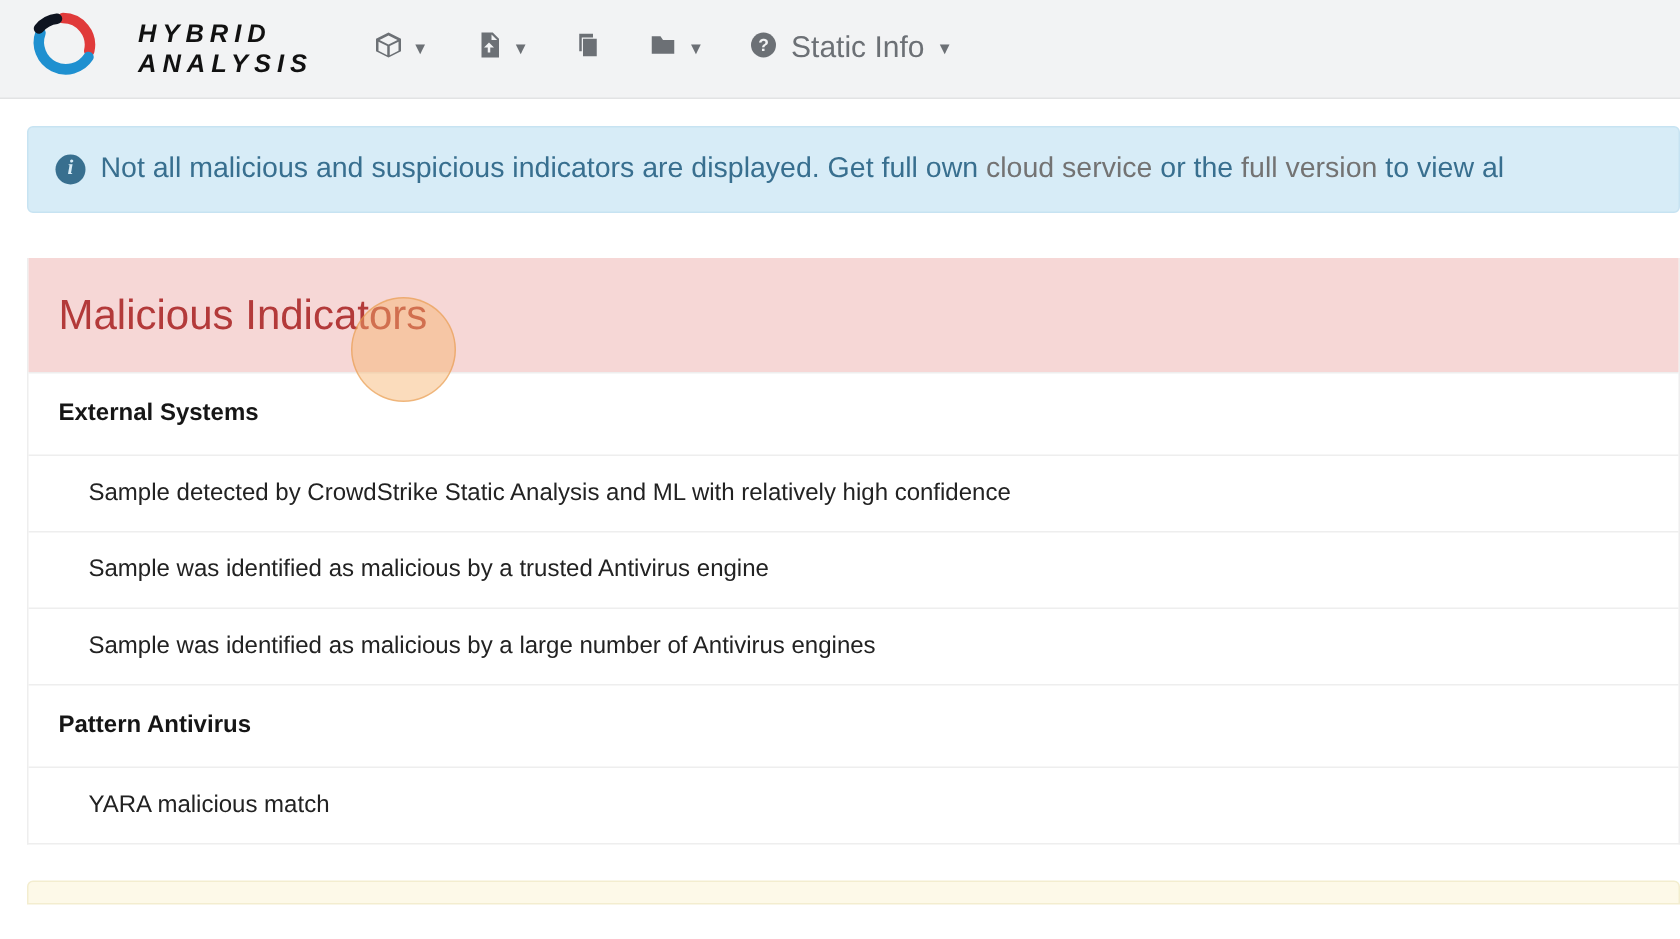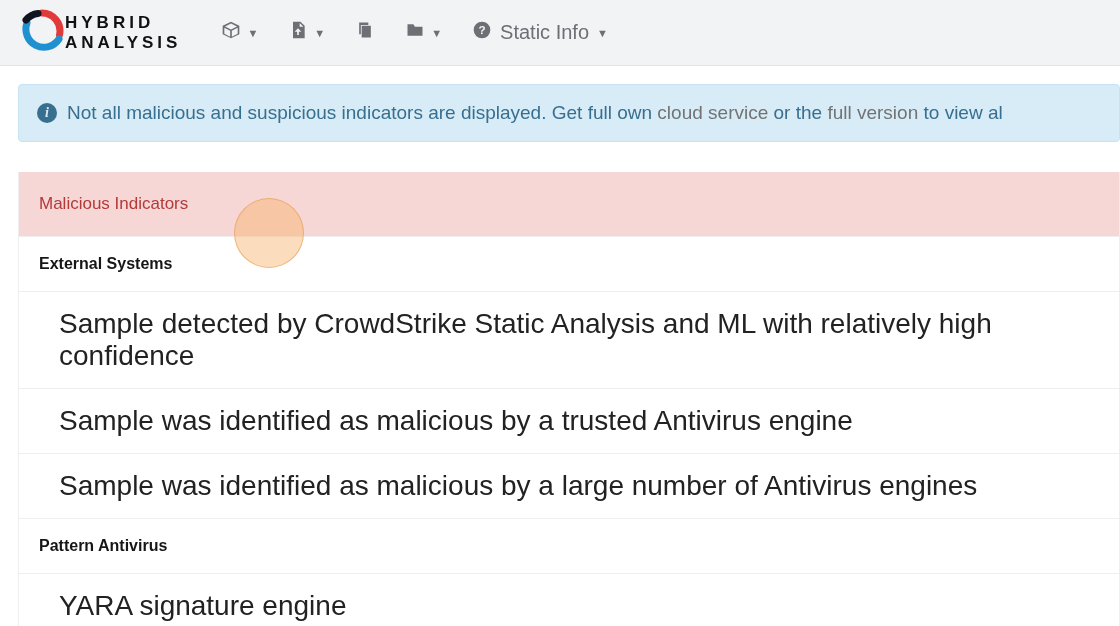--- a/index.html
+++ b/index.html
@@ -11,21 +11,22 @@
       height: 66px;
       background: #f2f3f4;
       border-bottom: 1px solid #e2e3e4;
       display: flex;
       align-items: center;
       padding: 0 20px;
     }
     .brand {
       display: flex;
       align-items: center;
-      gap: 1px;
+      gap: 28px;
+      font-style: italic;
     }
     .brand-text {
       font-family: "Arial", sans-serif;
       font-weight: 600;
       font-size: 17px;
       letter-spacing: 4px;
       line-height: 1.15;
       color: #111;
     }
     .nav-actions {
@@ -82,32 +83,32 @@
       background: #386f8f; color: #d7ecf7;
       display: inline-flex; align-items: center; justify-content: center;
       font-family: Georgia, serif; font-weight: bold; font-size: 14px; font-style: italic;
       flex-shrink: 0;
     }
 
     .mal-block { margin-top: 30px; border: 1px solid #eee; border-top: none; }
     .mal-header {
       background: #f6d7d6;
       color: #b33a3a;
-      font-size: 17px;
+      font-size: 28px;
       padding: 22px 20px;
     }
     .cat-header {
       font-size: 16px;
       font-weight: 700;
       padding: 18px 20px;
       border-top: 1px solid #eee;
       color: #161616;
     }
     .item-row {
-      font-size: 28px;
+      font-size: 16px;
       padding: 16px 20px 16px 40px;
       border-top: 1px solid #eee;
       color: #222;
     }
 
     .next-block {
       margin-top: 24px;
       height: 16px;
       background: #fdf9e8;
       border: 1px solid #f3edcf;
@@ -207,19 +208,19 @@
 
   <div class="mal-block">
     <div class="mal-header">Malicious Indicators</div>
 
     <div class="cat-header">External Systems</div>
     <div class="item-row">Sample detected by CrowdStrike Static Analysis and ML with relatively high confidence</div>
     <div class="item-row">Sample was identified as malicious by a trusted Antivirus engine</div>
     <div class="item-row">Sample was identified as malicious by a large number of Antivirus engines</div>
 
     <div class="cat-header">Pattern Antivirus</div>
-    <div class="item-row">YARA signature engine</div>
+    <div class="item-row">YARA malicious match</div>
   </div>
 
   <div class="next-block"></div>
 </div>
 
 <div class="hl-circle"></div>
 
 </body></html>

